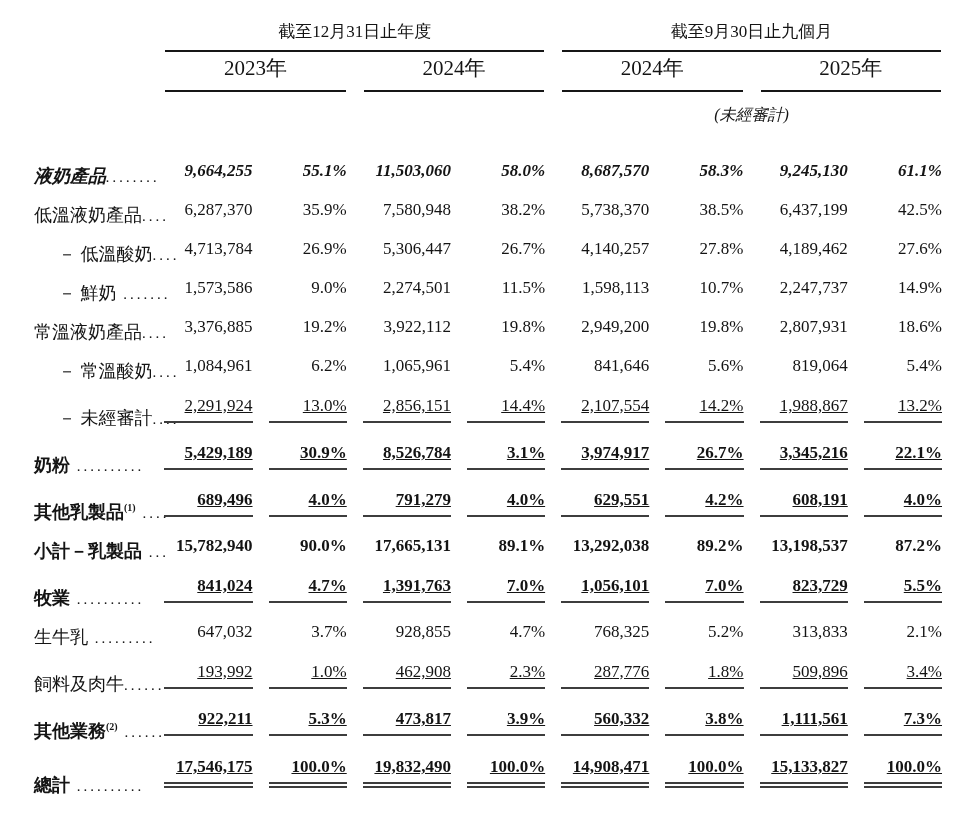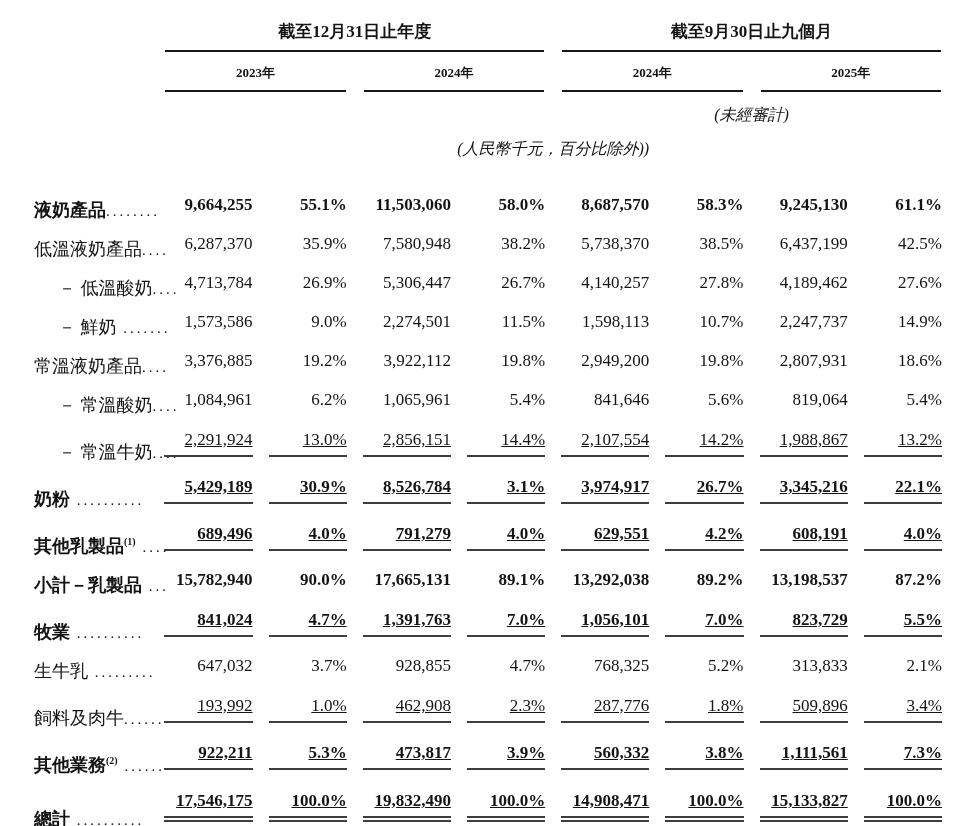--- a/index.html
+++ b/index.html
@@ -21,37 +21,37 @@
     border-collapse: collapse;
     table-layout: fixed;
     width: 946px;
     margin: 6px 0 0 4px;
   }
   col.c-lbl { width: 152px; }
   col.c-v   { width: 104px; }
   col.c-p   { width: 94px;  }
 
   
-  thead th { padding: 0; font-weight: bold; vertical-align: bottom; }
+  thead th { padding: 0; font-weight: normal; vertical-align: bottom; }
   .grp-row { height: 46px; }
   .grp-title {
     margin: 0 9px;
     padding: 2px 0 7px;
     border-bottom: 2px solid #161616;
     text-align: center;
     font-size: 17px;
     white-space: nowrap;
   }
   .yr-row { height: 40px; }
   .yr-title {
     margin: 0 9px;
     padding: 2px 0 8px;
     border-bottom: 2px solid #161616;
     text-align: center;
-    font-size: 13px;
+    font-size: 21px;
     white-space: nowrap;
   }
   .note-row-1 { height: 34px; }
   .note-row-2 { height: 34px; }
   .note-cell {
     font-weight: normal;
     font-style: italic;
     font-size: 16px;
     text-align: center;
     vertical-align: bottom;
@@ -60,21 +60,21 @@
   }
 
   
   tbody td {
     vertical-align: bottom;
     padding: 0 8px;
     font-size: 17px;
     white-space: nowrap;
   }
   tbody tr { height: 39px; }
-  tbody tr:first-child { height: 62px; }
+  tbody tr:first-child { height: 62px; font-style: italic; }
   tbody td.lbl {
     padding-left: 30px;
     padding-right: 0;
     font-size: 18px;
     text-align: left;
   }
   tr.indent td.lbl { padding-left: 54px; }
   .dots {
     font-weight: normal;
     letter-spacing: 3px;
@@ -146,24 +146,20 @@
           <div class="yr-title">2024年</div>
         </th>
         <th colspan="2">
           <div class="yr-title">2025年</div>
         </th>
       </tr>
       <tr class="note-row-1">
         <th colspan="5"></th>
         <th colspan="4" class="note-cell">(未經審計)</th>
       </tr>
-      <tr class="note-row-2">
-        <th></th>
-        <th colspan="8" class="note-cell">(人民幣千元，百分比除外))</th>
-      </tr>
     </thead>
     <tbody>
         <tr class="bold">
     <td class="lbl"><span class="lblwrap"><span class="lbl-text">液奶產品</span><sup class="fnote"></sup><span class="dots">........</span></span></td>
     <td class="num">
             <div class="ln">9,664,255</div>
           </td>
     <td class="num">
             <div class="ln">55.1%</div>
           </td>
@@ -315,21 +311,21 @@
             <div class="ln">5.6%</div>
           </td>
     <td class="num">
             <div class="ln">819,064</div>
           </td>
     <td class="num">
             <div class="ln">5.4%</div>
           </td>
   </tr>
         <tr class="indent u1">
-    <td class="lbl"><span class="lblwrap"><span class="lbl-text">－ 常溫牛奶</span><sup class="fnote"></sup><span class="dots">....</span></span></td>
+    <td class="lbl"><span class="lblwrap"><span class="lbl-text">－ 未經審計</span><sup class="fnote"></sup><span class="dots">....</span></span></td>
     <td class="num">
             <div class="ln">2,291,924</div>
           </td>
     <td class="num">
             <div class="ln">13.0%</div>
           </td>
     <td class="num">
             <div class="ln">2,856,151</div>
           </td>
     <td class="num">

